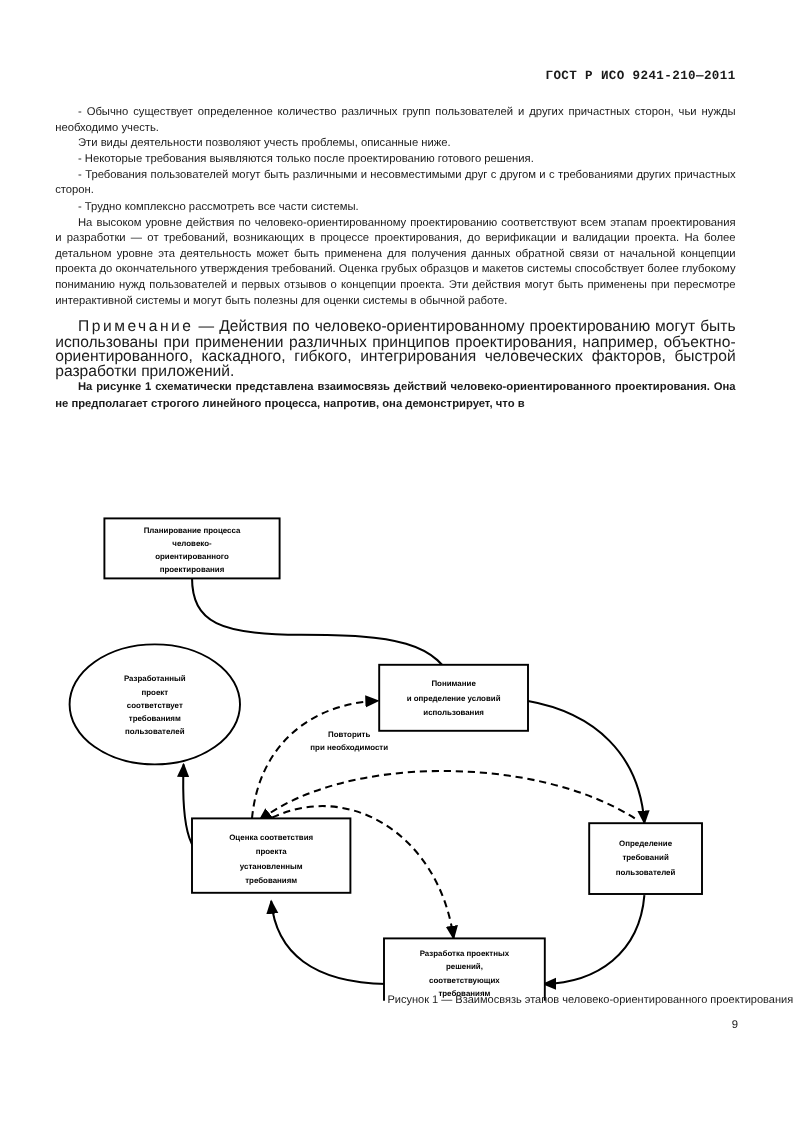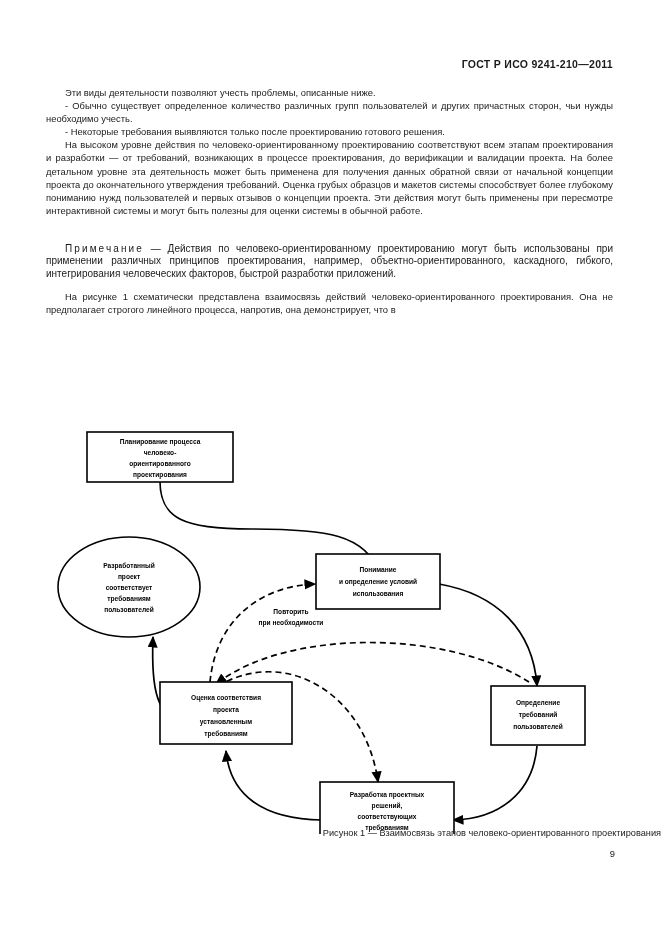--- a/index.html
+++ b/index.html
@@ -23,44 +23,45 @@
   }
   
   .doc-header {
     position: absolute;
     top: 58px;
     right: 48px;
     font-size: 10.5px;
     font-weight: bold;
     letter-spacing: 0.3px;
     white-space: nowrap;
+    font-family: Liberation Mono, monospace;
   }
   
   .body-text {
     position: absolute;
     left: 46px;
     top: 86px;
     width: 567px;
     font-size: 9.4px;
     line-height: 13.1px;
     text-align: justify;
     text-justify: inter-word;
   }
   .body-text p {
     margin: 0;
     text-indent: 19px;
     hyphens: manual;
   }
   .body-text p.note {
-    margin-top: 26px;
-    font-size: 10px;
+    margin-top: 10px;
+    font-size: 13px;
     line-height: 12.3px;
   }
   .body-text p.after-note {
-    margin-top: 10px;
+    font-weight: bold;
   }
   .note .note-label {
     letter-spacing: 2.1px;
   }
   
   .figure {
     position: absolute;
     left: 46px;
     top: 424px;
     width: 567px;
@@ -104,23 +105,25 @@
   .edge-dash { fill:none; stroke:#000; stroke-width:1.7; stroke-dasharray:6 4; }
 </style>
 </head>
 <body>
 
 <div class="page">
 
   <div class="doc-header">ГОСТ Р ИСО 9241-210—2011</div>
 
   <div class="body-text">
+    <p>- Обычно существует определенное количество различных групп пользователей и других причастных сторон, чьи нужды необходимо учесть.</p>
     <p>Эти виды деятельности позволяют учесть проблемы, описанные ниже.</p>
-    <p>- Обычно существует определенное количество различных групп пользователей и других причастных сторон, чьи нужды необходимо учесть.</p>
     <p>- Некоторые требования выявляются только после проектированию готового решения.</p>
+    <p>- Требования пользователей могут быть различными и несовместимыми друг с другом и с требованиями других причастных сторон.</p>
+    <p>- Трудно комплексно рассмотреть все части системы.</p>
     <p>На высоком уровне действия по человеко-ориентированному проектированию соответствуют всем этапам проектирования и разработки — от требований, возникающих в процессе проектирования, до верификации и валидации проекта. На более детальном уровне эта деятельность может быть применена для получения данных обратной связи от начальной концепции проекта до окончательного утверждения требований. Оценка грубых образцов и макетов системы способствует более глубокому пониманию нужд пользователей и первых отзывов о концепции проекта. Эти действия могут быть применены при пересмотре интерактивной системы и могут быть полезны для оценки системы в обычной работе.</p>
     <p class="note"><span class="note-label">Примечание</span><span> — Действия по человеко-ориентированному проектированию могут быть использованы при применении различных принципов проектирования, например, объектно-ориентированного, каскадного, гибкого, интегрирования человеческих факторов, быстрой разработки приложений.</span></p>
     <p class="after-note">На рисунке 1 схематически представлена взаимосвязь действий человеко-ориентированного проектирования. Она не предполагает строгого линейного процесса, напротив, она демонстрирует, что в</p>
   </div>
 
   <div class="figure">
     <svg width="567" height="410" viewBox="0 0 567 410" xmlns="http://www.w3.org/2000/svg">
       <defs>
         <marker id="ah" markerWidth="8" markerHeight="8" refX="6.2" refY="3" orient="auto" markerUnits="strokeWidth">
           <path d="M0,0 L7,3 L0,6 z" fill="#000"></path>

